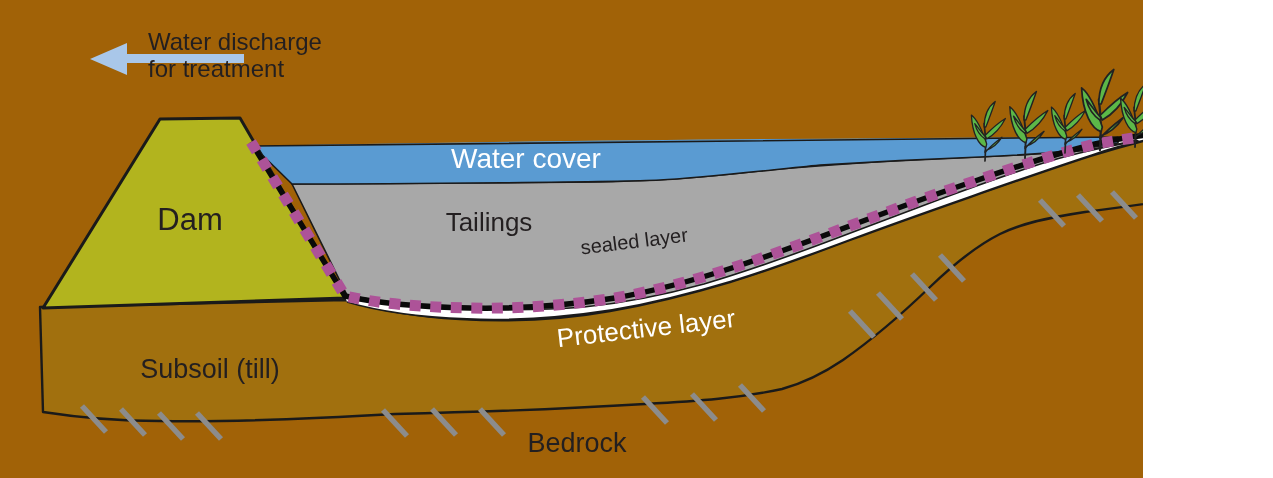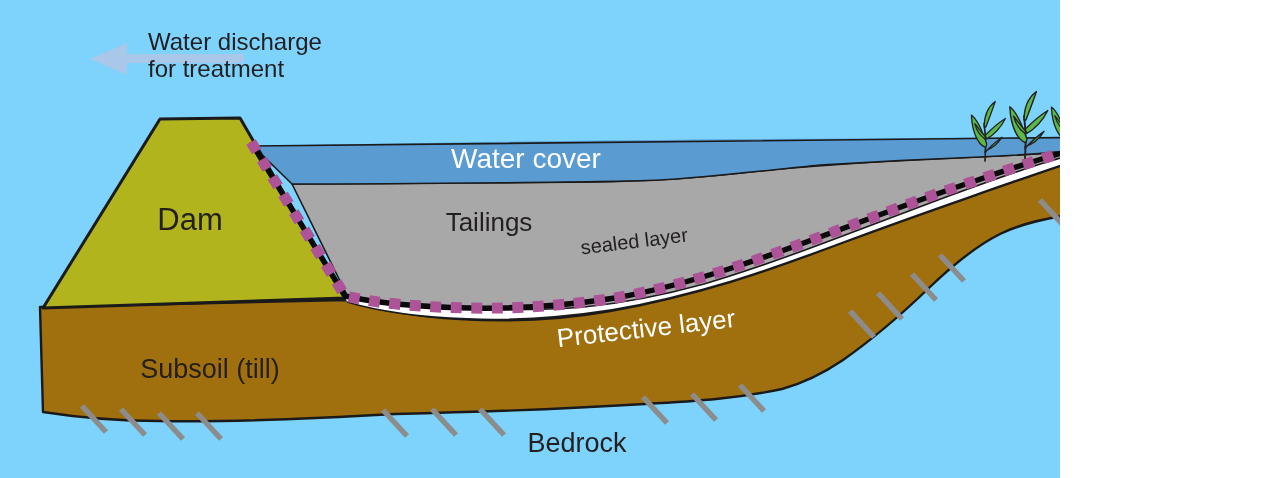--- a/index.html
+++ b/index.html
@@ -1,16 +1,16 @@
 <!DOCTYPE html>
 <html><head>
 <meta charset="utf-8">
 <style>
   html,body{margin:0;padding:0;background:#fff;}
-  .canvas{width:1060px;height:478px;position:relative;background:#7dd3fc;overflow:hidden;}
+  .canvas{width:1143px;height:478px;position:relative;background:#a16207;overflow:hidden;}
   svg{display:block;}
   text{font-family:"Liberation Sans", sans-serif;}
   .outl{stroke:#1a1a1a;}
   .thin{stroke-width:1.6;}
   .mid{stroke-width:2.4;}
   .thick{stroke-width:3;}
   .leaf{stroke:#222;stroke-width:1.5;stroke-linejoin:round;}
   .stem{fill:none;stroke:#222;stroke-width:2;stroke-linecap:round;}
 </style>
 </head>

